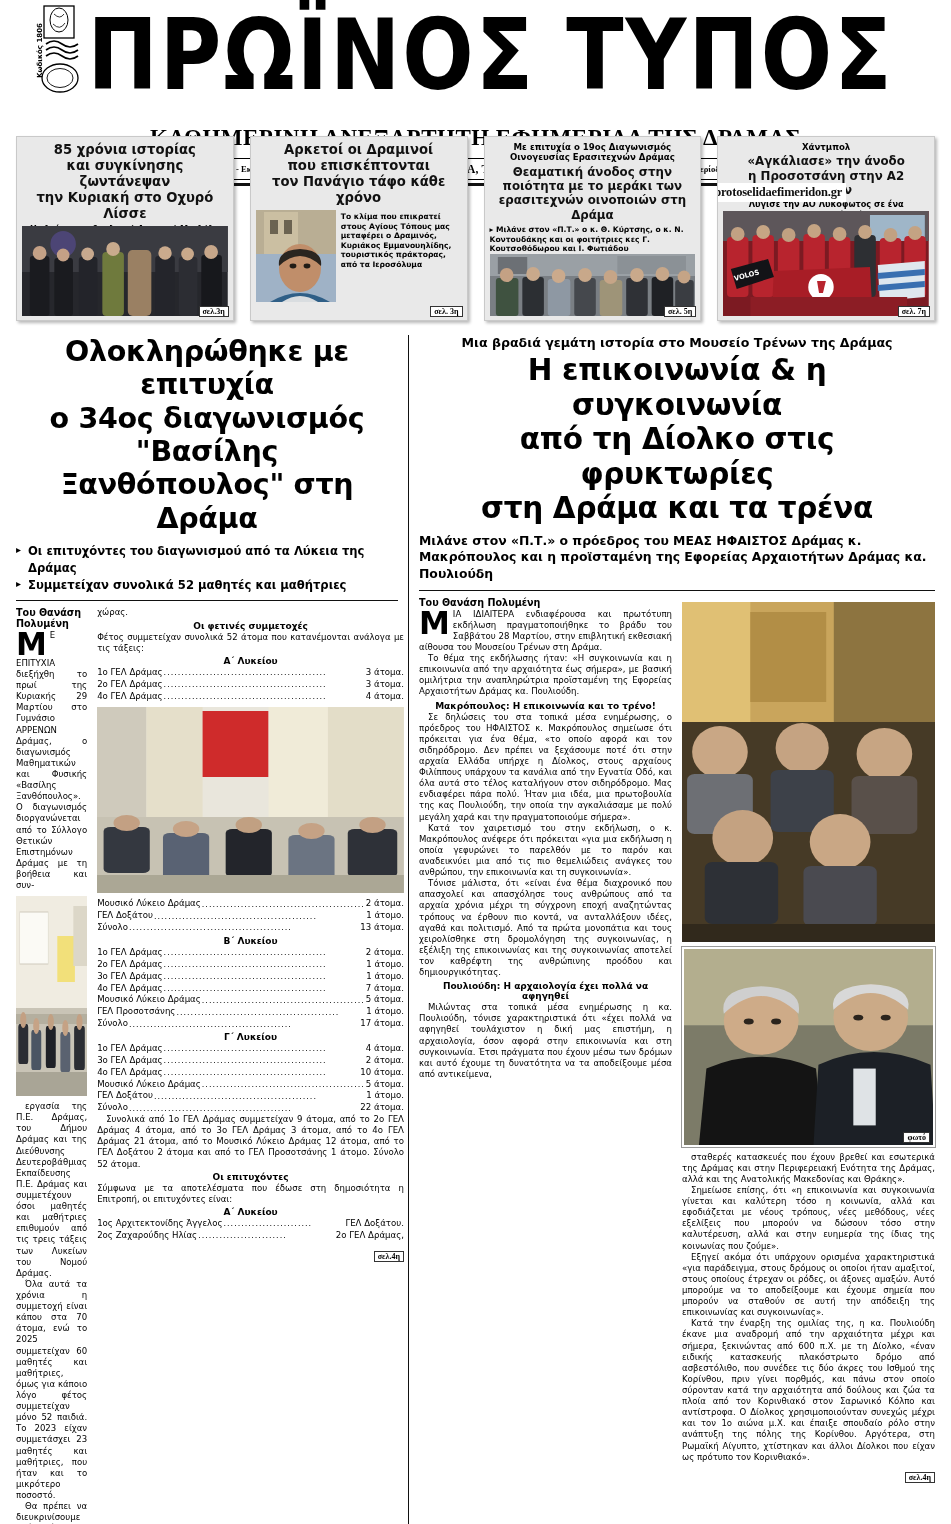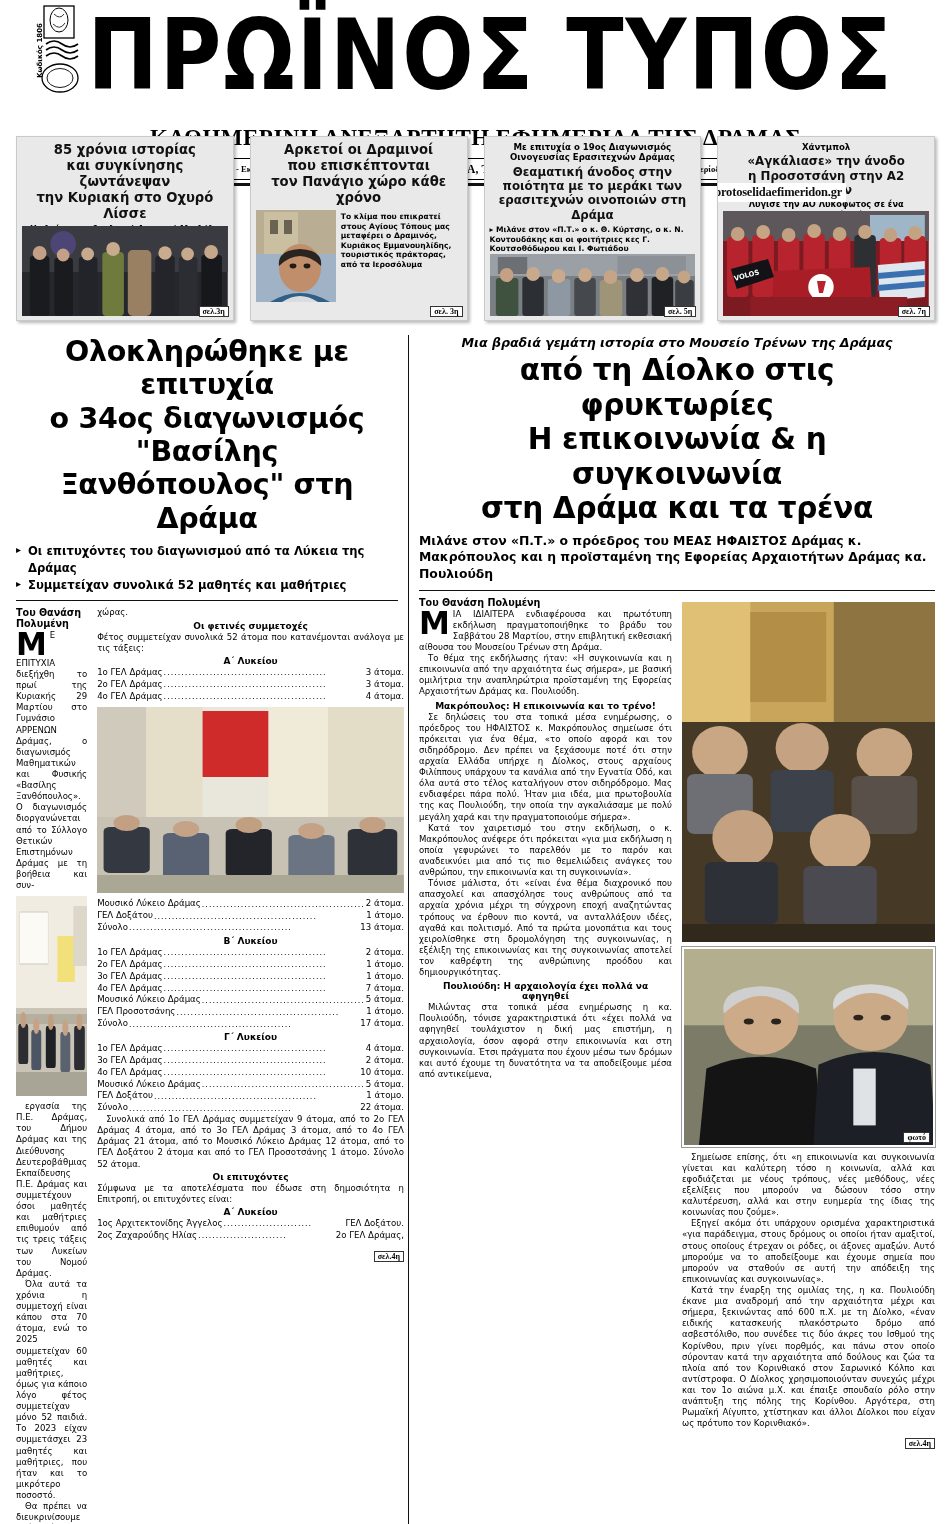--- a/index.html
+++ b/index.html
@@ -96,21 +96,21 @@
   .main-area { margin-top:14px; display:flex; gap:10px; }
   .left-main { width:382px; }
   .right-main { flex:1; border-left:1.5px solid #111; padding-left:10px; }
 
   .hl-big {
     text-align:center; font-weight:bold;
     font-size:28.5px; line-height:1.17; letter-spacing:-0.3px;
   }
   .hl-big.r { font-size:29.5px; }
   .hl-kicker {
-    text-align:center; font-weight:bold; font-size:12.6px; margin-bottom:3px;font-style:italic;
+    text-align:center; font-weight:bold; font-size:12.6px; margin-bottom:3px;
   }
   .bullets { margin-top:8px; font-size:11.6px; font-weight:bold; line-height:1.45; }
   .bullets div { padding-left:12px; position:relative; }
   .bullets div:before {
     content:"\25B8"; position:absolute; left:0; top:0; font-size:10px;
   }
   .sub-deck { margin-top:7px; font-size:12.4px; font-weight:bold; line-height:1.35; }
 
   .hr-thin { border-top:1px solid #111; margin:7px 0 6px 0; }
 
@@ -203,21 +203,21 @@
           </g>
         </svg>
       </div>
       <div class="pagemark">σελ.3η</div>
     </div>
 
     <div class="teaser">
       <div class="teaser-head">
         <div>Αρκετοί οι Δραμινοί</div>
         <div>που επισκέπτονται</div>
-        <div>τον Πανάγιο χώρο κάθε χρόνο</div>
+        <div>τον Πανάγιο τάφο κάθε χρόνο</div>
       </div>
       <div style="display:flex; gap:5px; margin-top:4px;">
         <div style="width:80px; height:92px; overflow:hidden;">
           <svg class="ph" viewBox="0 0 80 92" preserveAspectRatio="none">
             <rect width="80" height="92" fill="#9fb2c6"></rect>
             <rect x="0" y="0" width="80" height="44" fill="#b9ae94"></rect>
             <rect x="8" y="2" width="34" height="42" fill="#cbbfa2"></rect>
             <rect x="14" y="10" width="8" height="14" fill="#6b6351"></rect>
             <rect x="28" y="10" width="8" height="14" fill="#6b6351"></rect>
             <ellipse cx="44" cy="58" rx="21" ry="24" fill="#c08e6a"></ellipse>
@@ -516,22 +516,22 @@
           <div style="text-align:right; margin-top:2px;">
             <span class="pagemark" style="position:static; display:inline-block;">σελ.4η</span>
           </div>
         </div>
       </div>
     </div>
 
     <div class="right-main">
       <div class="hl-kicker">Μια βραδιά γεμάτη ιστορία στο Μουσείο Τρένων της Δράμας</div>
       <div class="hl-big r">
+        <div>Η επικοινωνία &amp; η συγκοινωνία</div>
         <div>από τη Δίολκο στις φρυκτωρίες</div>
-        <div>Η επικοινωνία &amp; η συγκοινωνία</div>
         <div>στη Δράμα και τα τρένα</div>
       </div>
       <div class="sub-deck">Μιλάνε στον «Π.Τ.» ο πρόεδρος του ΜΕΑΣ ΗΦΑΙΣΤΟΣ Δράμας κ. Μακρόπουλος και η προϊσταμένη της Εφορείας Αρχαιοτήτων Δράμας κα. Πουλιούδη</div>
       <div class="hr-thin"></div>
 
       <div class="cols2">
 
         <div class="col">
           <div class="byline">Του Θανάση Πολυμένη</div>
           <p class="body noind dropcap">ΜΙΑ ΙΔΙΑΙΤΕΡΑ ενδιαφέρουσα και πρωτότυπη εκδήλωση πραγματοποιήθηκε το βράδυ του Σαββάτου 28 Μαρτίου, στην επιβλητική εκθεσιακή αίθουσα του Μουσείου Τρένων στη Δράμα.</p>
@@ -580,20 +580,21 @@
               <path d="M18 122 q44 -24 88 0 l6 78 l-100 0 z" fill="#141414"></path>
               <ellipse cx="150" cy="70" rx="30" ry="34" fill="#cbaa87"></ellipse>
               <path d="M120 62 q30 -34 60 0 q4 -24 -30 -26 q-34 2 -30 26z" fill="#d8d8d8"></path>
               <ellipse cx="140" cy="70" rx="4" ry="3" fill="#2b241d"></ellipse>
               <ellipse cx="162" cy="70" rx="4" ry="3" fill="#2b241d"></ellipse>
               <path d="M108 118 q44 -26 90 0 l4 82 l-98 0 z" fill="#1c2026"></path>
               <rect x="136" y="122" width="18" height="58" fill="#dfe3e6"></rect>
             </svg>
             <span class="pagemark" style="right:3px; bottom:2px;">φωτό</span>
           </div>
+          <p class="body">σταθερές κατασκευές που έχουν βρεθεί και εσωτερικά της Δράμας και στην Περιφερειακή Ενότητα της Δράμας, αλλά και της Ανατολικής Μακεδονίας και Θράκης».</p>
           <p class="body">Σημείωσε επίσης, ότι «η επικοινωνία και συγκοινωνία γίνεται και καλύτερη τόσο η κοινωνία, αλλά και εφοδιάζεται με νέους τρόπους, νέες μεθόδους, νέες εξελίξεις που μπορούν να δώσουν τόσο στην καλυτέρευση, αλλά και στην ευημερία της ίδιας της κοινωνίας που ζούμε».</p>
           <p class="body">Εξηγεί ακόμα ότι υπάρχουν ορισμένα χαρακτηριστικά «για παράδειγμα, στους δρόμους οι οποίοι ήταν αμαξιτοί, στους οποίους έτρεχαν οι ρόδες, οι άξονες αμαξών. Αυτό μπορούμε να το αποδείξουμε και έχουμε σημεία που μπορούν να σταθούν σε αυτή την απόδειξη της επικοινωνίας και συγκοινωνίας».</p>
           <p class="body">Κατά την έναρξη της ομιλίας της, η κα. Πουλιούδη έκανε μια αναδρομή από την αρχαιότητα μέχρι και σήμερα, ξεκινώντας από 600 π.Χ. με τη Δίολκο, «έναν ειδικής κατασκευής πλακόστρωτο δρόμο από ασβεστόλιθο, που συνέδεε τις δύο άκρες του Ισθμού της Κορίνθου, πριν γίνει πορθμός, και πάνω στον οποίο σύρονταν κατά την αρχαιότητα από δούλους και ζώα τα πλοία από τον Κορινθιακό στον Σαρωνικό Κόλπο και αντίστροφα. Ο Δίολκος χρησιμοποιούνταν συνεχώς μέχρι και τον 1ο αιώνα μ.Χ. και έπαιξε σπουδαίο ρόλο στην ανάπτυξη της πόλης της Κορίνθου. Αργότερα, στη Ρωμαϊκή Αίγυπτο, χτίστηκαν και άλλοι Δίολκοι που είχαν ως πρότυπο τον Κορινθιακό».</p>
           <div style="text-align:right; margin-top:2px;">
             <span class="pagemark" style="position:static; display:inline-block;">σελ.4η</span>
           </div>
         </div>
       </div>
     </div>
   </div>

